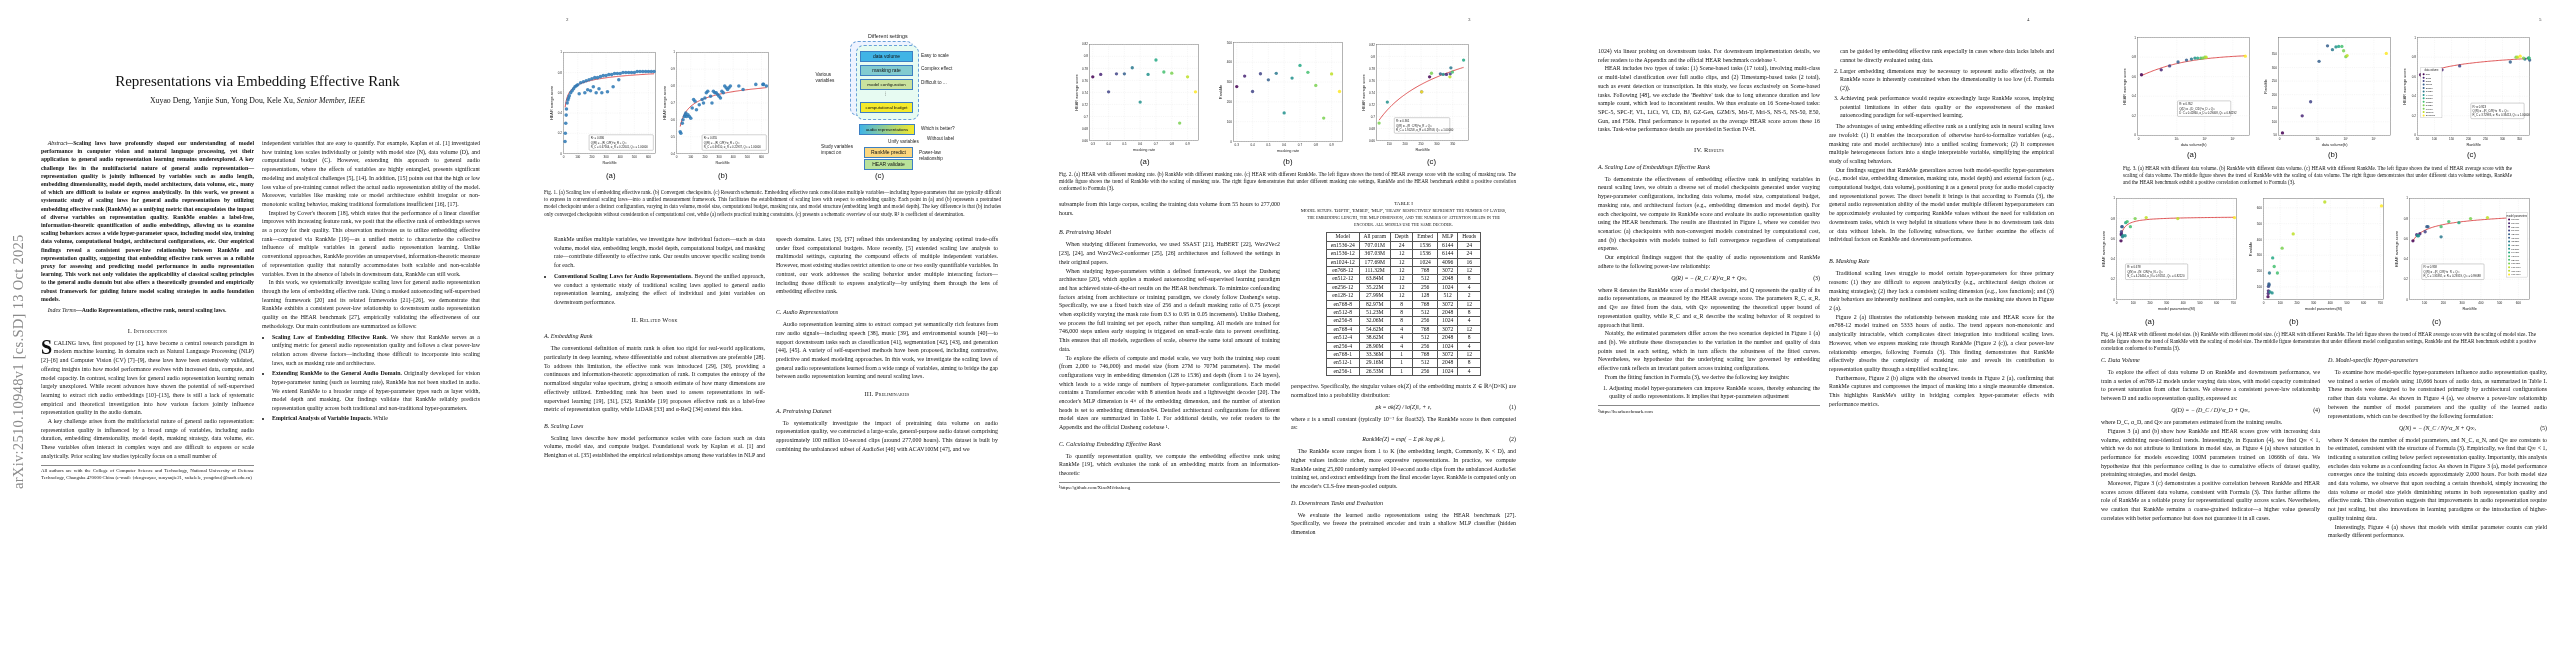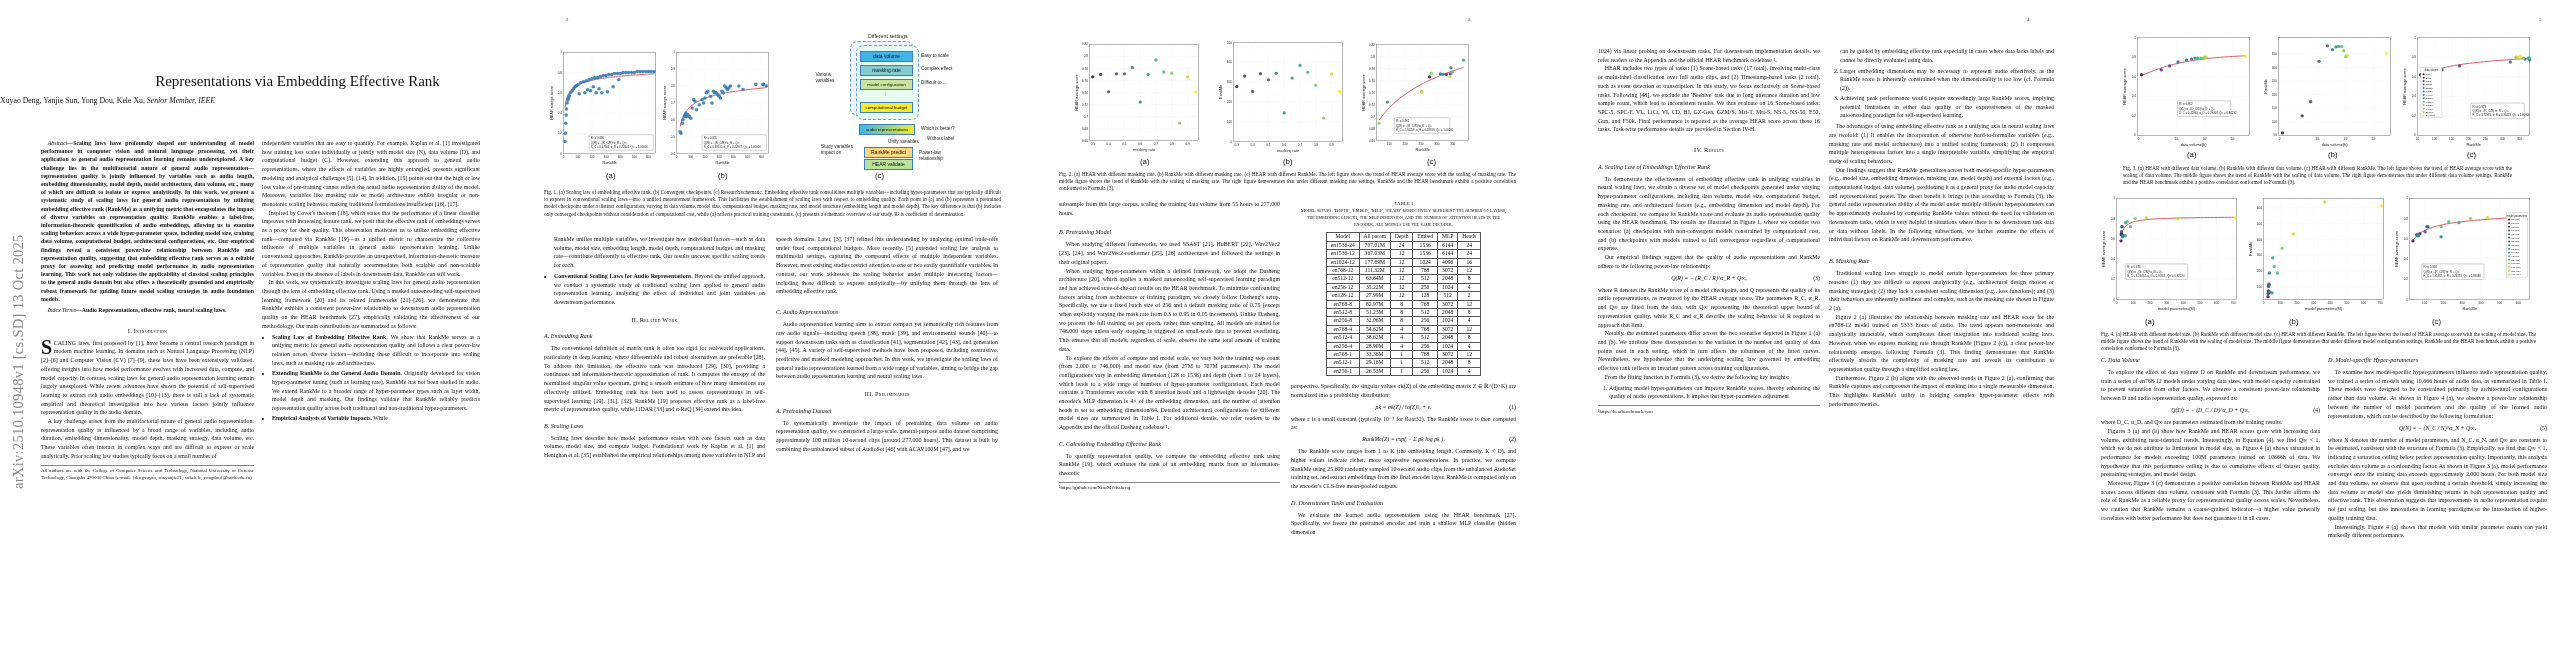--- a/index.html
+++ b/index.html
@@ -7,21 +7,21 @@
   .page{position:absolute;top:0;width:515px;height:667px;background:#fff;overflow:hidden;}
   .pnum{position:absolute;top:16.7px;font-size:5px;color:#333;}
   .col{position:absolute;font-size:5.9px;line-height:8.7px;text-align:justify;hyphens:auto;}
   .col p{margin:0 0 0 0;text-indent:6.7px;}
   .col p.noind{text-indent:0;}
   .sec{text-align:center;font-size:6.4px;margin:9px 0 3.3px 0;letter-spacing:0.2px;font-variant:small-caps;}
   .subsec{font-style:italic;font-size:6.1px;margin:7.8px 0 3.3px 0;}
   .abstract{font-weight:bold;font-size:5.8px;line-height:8.2px;}
   .abstract i{font-weight:normal;}
   .title{position:absolute;left:0;width:515px;text-align:center;font-size:15px;line-height:22px;}
-  .authors{position:absolute;left:0;width:515px;font-size:7.8px;}
+  .authors{position:absolute;left:0;width:515px;text-align:center;font-size:7.8px;}
   .arxiv{position:absolute;left:10px;top:489px;transform:rotate(-90deg);transform-origin:left top;font-size:14.5px;color:#8a8a8a;white-space:nowrap;letter-spacing:0.3px;}
   .dropcap{float:left;font-size:20px;line-height:16.7px;padding-right:1.7px;font-weight:bold;}
   .bullets{margin:2.2px 0 2.2px 10px;padding:0;}
   .bullets li{margin-bottom:1.7px;}
   .footnote{font-size:4.9px;line-height:6.7px;border-top:0.6px solid #888;padding-top:2.2px;margin-top:4.4px;}
   .caption{position:absolute;font-size:5.2px;line-height:7.2px;text-align:justify;}
   .fig{position:absolute;}
   .fig svg{display:block;}
   .sublabel{position:absolute;font-family:"Liberation Sans",sans-serif;font-size:7.8px;}
   .eq{text-align:center;font-style:italic;margin:3.3px 0;position:relative;}
@@ -32,21 +32,21 @@
   .schem-box{position:absolute;font-family:"Liberation Sans",sans-serif;font-size:5px;text-align:center;border:0.6px solid #3d7fc2;line-height:9px;}
   .schem-lbl{position:absolute;font-family:"Liberation Sans",sans-serif;font-size:4.7px;line-height:6.1px;color:#222;}
   ol.ins{margin:2.2px 0 2.2px 11px;padding:0;}
   ol.ins li{margin-bottom:1.1px;}
 </style>
 </head>
 <body>
 
 <div class="page" style="left:0;">
   <div class="arxiv">arXiv:2510.10948v1  [cs.SD]  13 Oct 2025</div>
-  <div class="title" style="top:70px;padding-left:40px;">Representations via Embedding Effective Rank</div>
+  <div class="title" style="top:70px;">Representations via Embedding Effective Rank</div>
   <div class="authors" style="top:96px;">
     <span>Xuyao Deng, Yanjie Sun, Yong Dou, Kele Xu,</span>
     <i>Senior Member, IEEE</i>
   </div>
 
   <div class="col" style="left:41px;top:139px;width:213px;">
     <p class="abstract"><i>Abstract</i><span>—Scaling laws have profoundly shaped our understanding of model performance in computer vision and natural language processing, yet their application to general audio representation learning remains underexplored. A key challenge lies in the multifactorial nature of general audio representation—representation quality is jointly influenced by variables such as audio length, embedding dimensionality, model depth, model architecture, data volume, etc., many of which are difficult to isolate or express analytically. In this work, we present a systematic study of scaling laws for general audio representations by utilizing embedding effective rank (RankMe) as a unifying metric that encapsulates the impact of diverse variables on representation quality. RankMe enables a label-free, information-theoretic quantification of audio embeddings, allowing us to examine scaling behaviors across a wide hyper-parameter space, including model size, training data volume, computational budget, architectural configurations, etc. Our empirical findings reveal a consistent power-law relationship between RankMe and representation quality, suggesting that embedding effective rank serves as a reliable proxy for assessing and predicting model performance in audio representation learning. This work not only validates the applicability of classical scaling principles to the general audio domain but also offers a theoretically grounded and empirically robust framework for guiding future model scaling strategies in audio foundation models.</span></p>
     <p class="abstract" style="margin-top:3.3px;"><i>Index Terms</i><span>—Audio Representations, effective rank, neural scaling laws.</span></p>
     <div class="sec" style="margin-top:12.2px;">I. Introduction</div>
     <p class="noind"><span class="dropcap">S</span><span>CALING laws, first proposed by [1], have become a central research paradigm in modern machine learning. In domains such as Natural Language Processing (NLP) [2]–[6] and Computer Vision (CV) [7]–[9], these laws have been extensively validated, offering insights into how model performance evolves with increased data, compute, and model capacity. In contrast, scaling laws for general audio representation learning remain largely unexplored. While recent advances have shown the potential of self-supervised learning to extract rich audio embeddings [10]–[13], there is still a lack of systematic empirical and theoretical investigation into how various factors jointly influence representation quality in the audio domain.</span></p>

